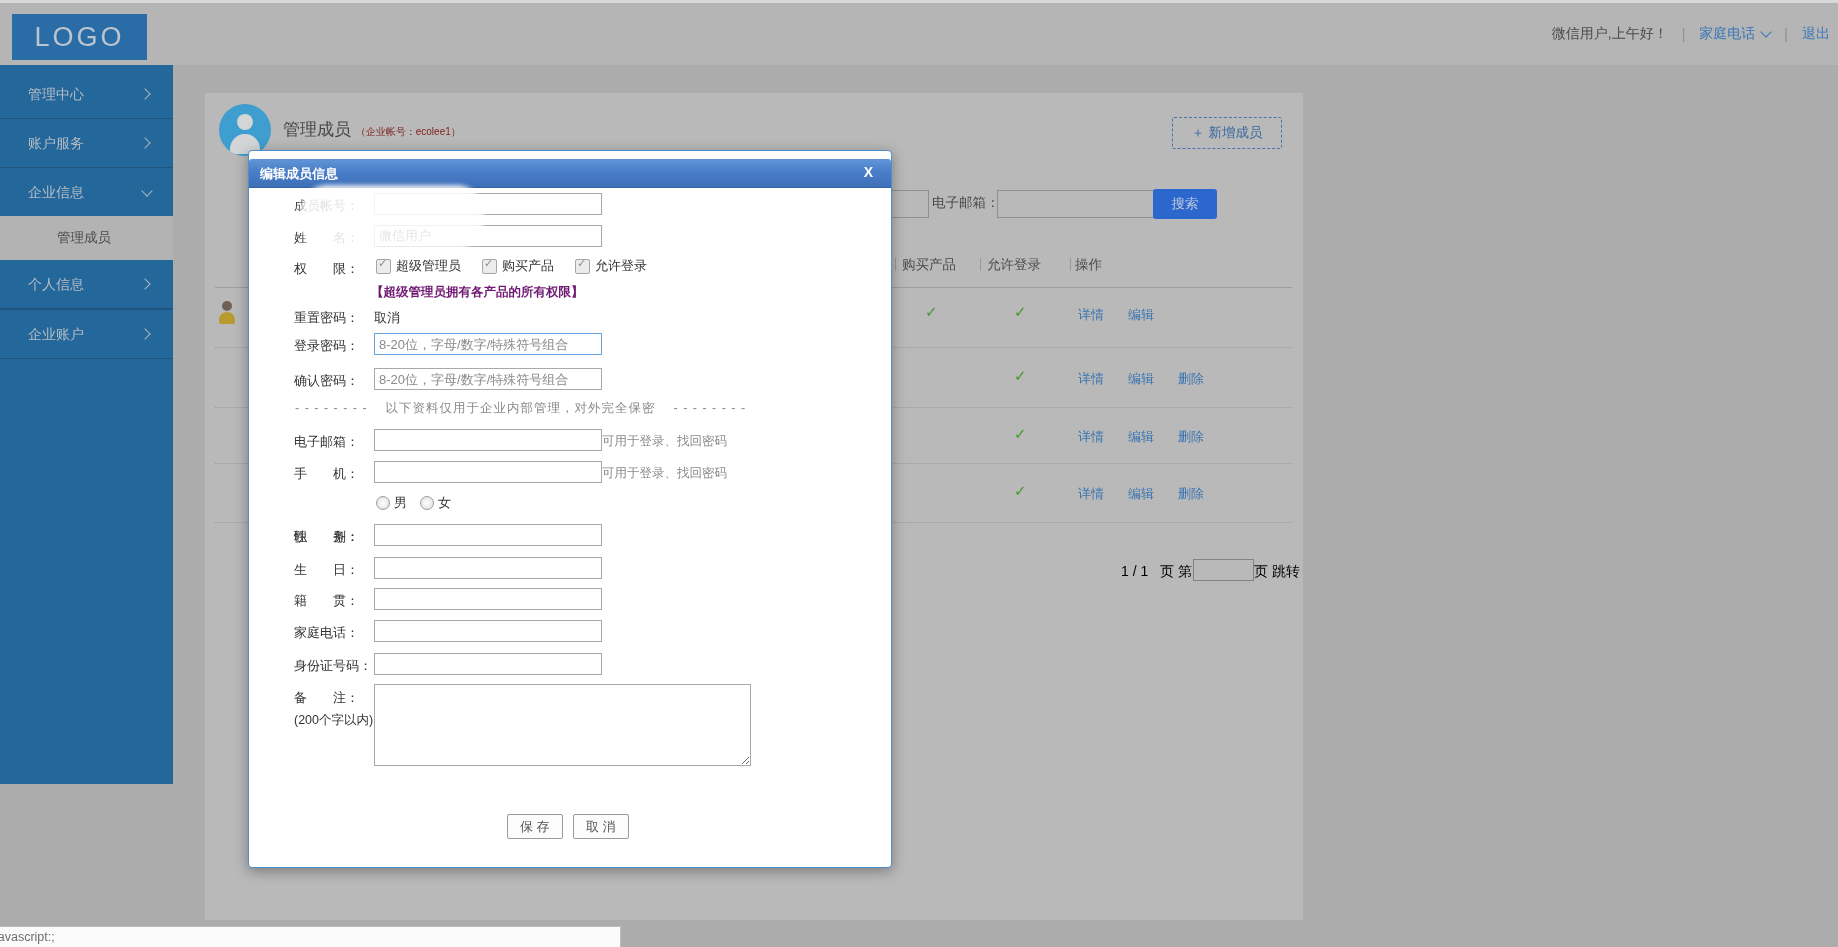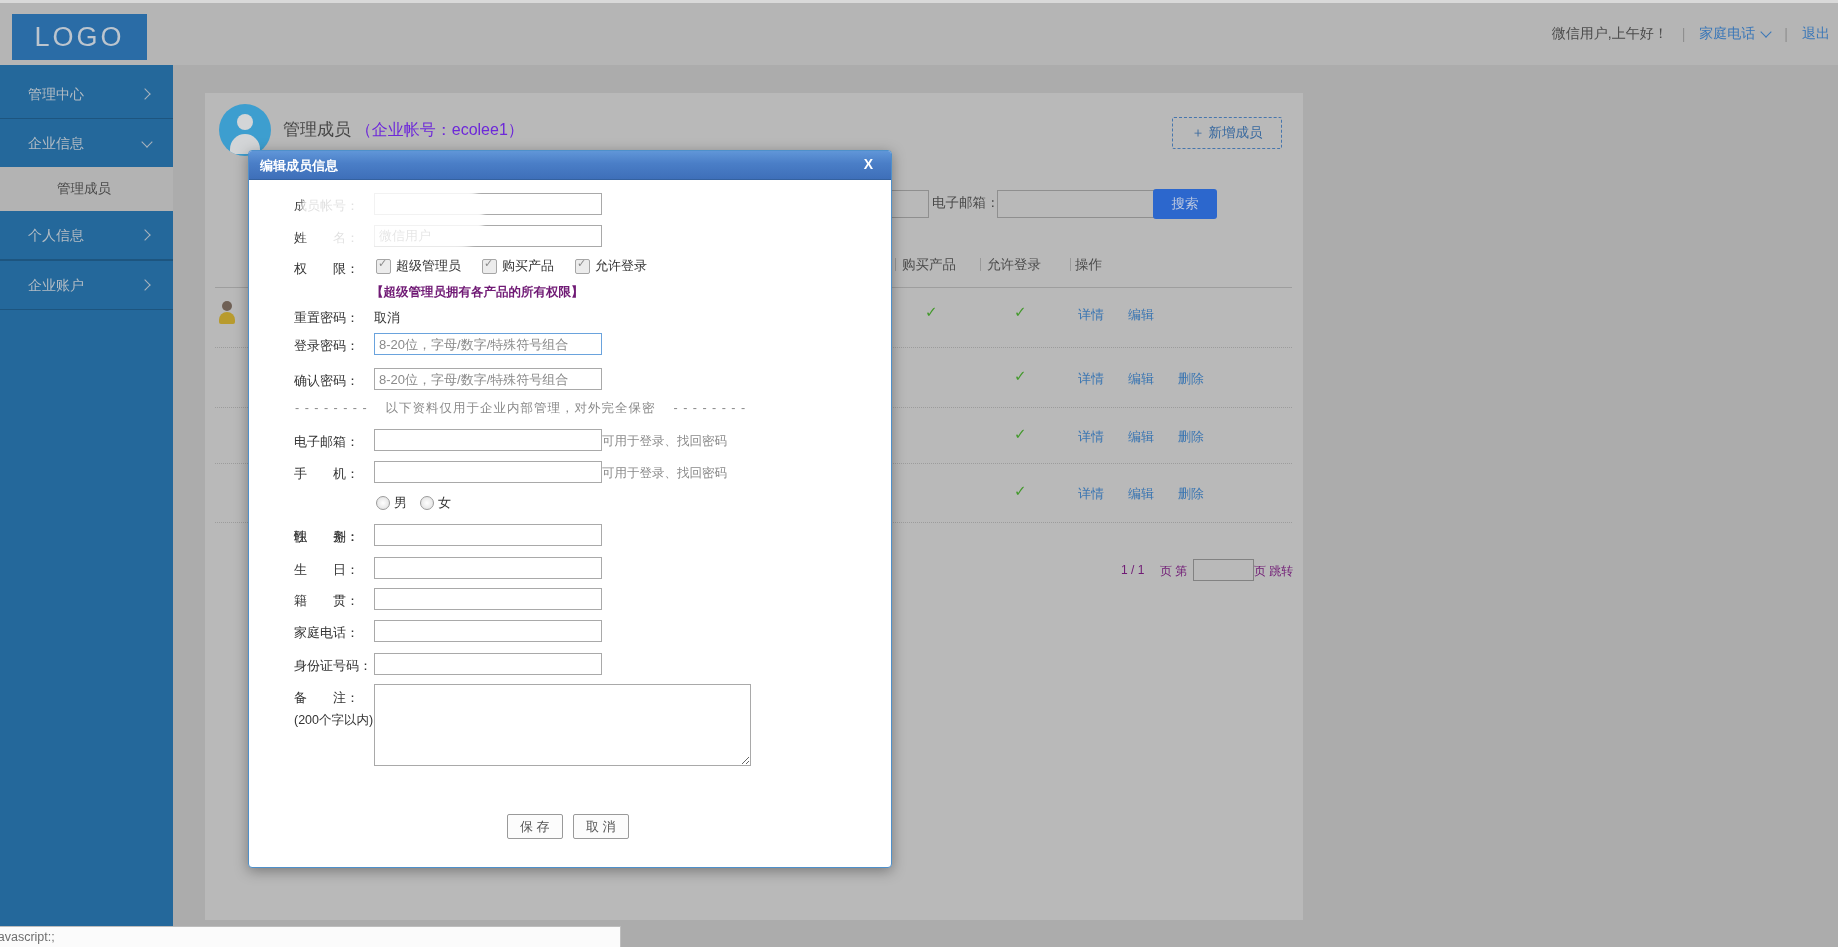--- a/index.html
+++ b/index.html
@@ -12,59 +12,59 @@
   .topbar{position:absolute;left:0;top:3px;width:1838px;height:62px;background:#b5b5b5;}
   .logo-box{position:absolute;left:12px;top:11px;width:135px;height:46px;background:#2a6ca6;display:flex;align-items:center;justify-content:center;}
   .logo-text{color:#bcc5ce;font-size:27px;letter-spacing:3px;}
   .topbar-right{position:absolute;right:8px;top:0;height:62px;display:flex;align-items:center;gap:14px;font-size:14px;}
   .greeting{color:#4c4c4c;}
   .topsep{color:#8f8f8f;}
   .toplink{color:#3a77b8;cursor:pointer;display:flex;align-items:center;gap:7px;}
   .caret-down{width:7px;height:7px;border-top:1px solid #3a77b8;border-right:1px solid #3a77b8;transform:rotate(135deg);margin-top:-4px;}
 
   
-  .sidebar{position:absolute;left:0;top:65px;width:173px;height:861px;background:#24689b;}
+  .sidebar{position:absolute;left:0;top:65px;width:173px;height:719px;background:#24689b;}
   .side-item{position:relative;height:48px;line-height:48px;padding-left:28px;color:#b3bcc4;font-size:14px;cursor:pointer;}
   .side-sep{border-bottom:1px solid rgba(0,0,0,0.18);}
   .side-septop{border-top:1px solid rgba(0,0,0,0.18);}
   .chev-r{position:absolute;right:24px;top:20px;width:7px;height:7px;border-top:1px solid #a9b4bd;border-right:1px solid #a9b4bd;transform:rotate(45deg);}
   .chev-d{position:absolute;right:22px;top:19px;width:7px;height:7px;border-top:1px solid #a9b4bd;border-right:1px solid #a9b4bd;transform:rotate(135deg);}
   .side-sub{height:46px;line-height:46px;padding-left:55px;color:#b9c1c9;font-size:13.5px;cursor:pointer;}
   .side-sub-active{height:44px;line-height:44px;padding-left:57px;background:#b3b3b3;color:#4a4a4a;font-size:13.5px;cursor:pointer;}
   .side-spacer{height:5px;}
 
   
   .card{position:absolute;left:205px;top:93px;width:1098px;height:827px;background:#b9b9b9;}
   .avatar-big{position:absolute;left:14px;top:11px;width:52px;height:52px;border-radius:50%;background:#3d9ecf;overflow:hidden;}
   .avatar-head{position:absolute;left:18px;top:10px;width:16px;height:16px;border-radius:50%;background:#d3d5d7;}
   .avatar-body{position:absolute;left:11px;top:30px;width:30px;height:20px;border-radius:15px 15px 0 0;background:#d3d5d7;}
   .page-title{position:absolute;left:78px;top:25px;font-size:17px;color:#474747;}
-  .page-subtitle{font-size:16px;color:#6d28d9;}
+  .page-subtitle{font-size:10px;color:#7f1d1d;}
   .add-btn{position:absolute;left:967px;top:24px;width:108px;height:30px;border:1px dashed #4776ad;border-radius:2px;color:#38699f;font-size:13.5px;background:transparent;display:flex;align-items:center;justify-content:center;cursor:pointer;}
 
   .gin{background:#b9b9b9;border:1px solid #8f8f8f;}
   .search-label{position:absolute;left:727px;top:101px;font-size:13.5px;color:#4a4a4a;}
   .search-btn{position:absolute;left:948px;top:96px;width:64px;height:30px;background:#2c67cd;border:none;border-radius:3px;color:#c0cbdf;font-size:13.5px;cursor:pointer;}
 
   .th{position:absolute;top:163px;font-size:13.5px;color:#4c4c4c;}
   .thbar{position:absolute;top:165px;width:1px;height:13px;background:#999;}
   .thline{position:absolute;left:10px;top:194px;width:1077px;height:1px;background:#9e9e9e;}
   .dotline{position:absolute;left:10px;width:1077px;border-top:1px dotted #9c9c9c;height:0;}
   .gcheck{position:absolute;color:#43992c;font-size:15px;font-weight:bold;}
   .tlink{position:absolute;color:#3b76b2;font-size:13px;cursor:pointer;}
   .avatar-sm{position:absolute;left:10px;top:207px;width:24px;height:26px;}
   .avatar-sm .h{position:absolute;left:7px;top:1px;width:10px;height:10px;border-radius:50%;background:#6f6055;}
   .avatar-sm .b{position:absolute;left:4px;top:12px;width:16px;height:12px;border-radius:8px 8px 2px 2px;background:#b89b2e;}
 
-  .pg-text{position:absolute;top:470px;font-size:12px;color:#701a75;}
+  .pg-text{position:absolute;top:470px;font-size:14px;color:#000000;}
   .pg-input{position:absolute;left:988px;top:466px;width:55px;height:18px;background:transparent;border:1px solid #828282;}
 
   
   .modal{position:absolute;left:248px;top:150px;width:642px;height:716px;background:#ffffff;border:1px solid #4f90ca;border-radius:4px;box-shadow:0 3px 14px rgba(0,0,0,0.35);}
-  .modal-titlebar{position:absolute;left:0;top:0;width:100%;height:28px;border-radius:3px 3px 0 0;background:linear-gradient(180deg,#6096d8 0%,#4a7ec7 45%,#3e6fb9 100%);border-bottom:1px solid #34619f;}
+  .modal-titlebar{position:absolute;left:0;top:8px;width:100%;height:28px;border-radius:3px 3px 0 0;background:linear-gradient(180deg,#6096d8 0%,#4a7ec7 45%,#3e6fb9 100%);border-bottom:1px solid #34619f;}
   .modal-title{position:absolute;left:11px;top:6px;color:#ffffff;font-size:13px;font-weight:bold;}
   .modal-close{position:absolute;right:18px;top:5px;color:#ffffff;font-size:14px;font-weight:bold;cursor:pointer;}
   .mlabel{position:absolute;left:45px;font-size:13px;color:#333;}
   .minput{position:absolute;left:125px;width:218px;height:20px;border:1px solid #a9a9a9;font-size:13px;color:#555;padding:0 4px;}
   .minput::placeholder,.minput-f::placeholder{color:#8a8a8a;}
   .minput-f{position:absolute;left:125px;width:218px;height:20px;border:1px solid #6aa3dd;font-size:13px;color:#555;padding:0 4px;}
   .mhint{position:absolute;left:353px;font-size:12.5px;color:#8a8a8a;}
   .cbrow{position:absolute;left:127px;display:flex;gap:21px;}
   .cbitem{display:flex;align-items:center;gap:5px;font-size:13px;color:#333;cursor:pointer;}
   .cbox{width:13px;height:13px;border:1px solid #a6a6a6;border-radius:2px;background:#ececec;position:relative;}
@@ -104,20 +104,24 @@
       </span>
     </div>
   </div>
 
   <div class="sidebar">
     <div class="side-spacer"></div>
     <div class="side-item side-sep">
       <span>管理中心</span>
       <span class="chev-r"></span>
     </div>
+    <div class="side-item side-sep">
+      <span>账户服务</span>
+      <span class="chev-r"></span>
+    </div>
     <div class="side-item">
       <span>企业信息</span>
       <span class="chev-d"></span>
     </div>
     <div class="side-sub-active">
       <span>管理成员</span>
     </div>
     <div class="side-item side-sep">
       <span>个人信息</span>
       <span class="chev-r"></span>

